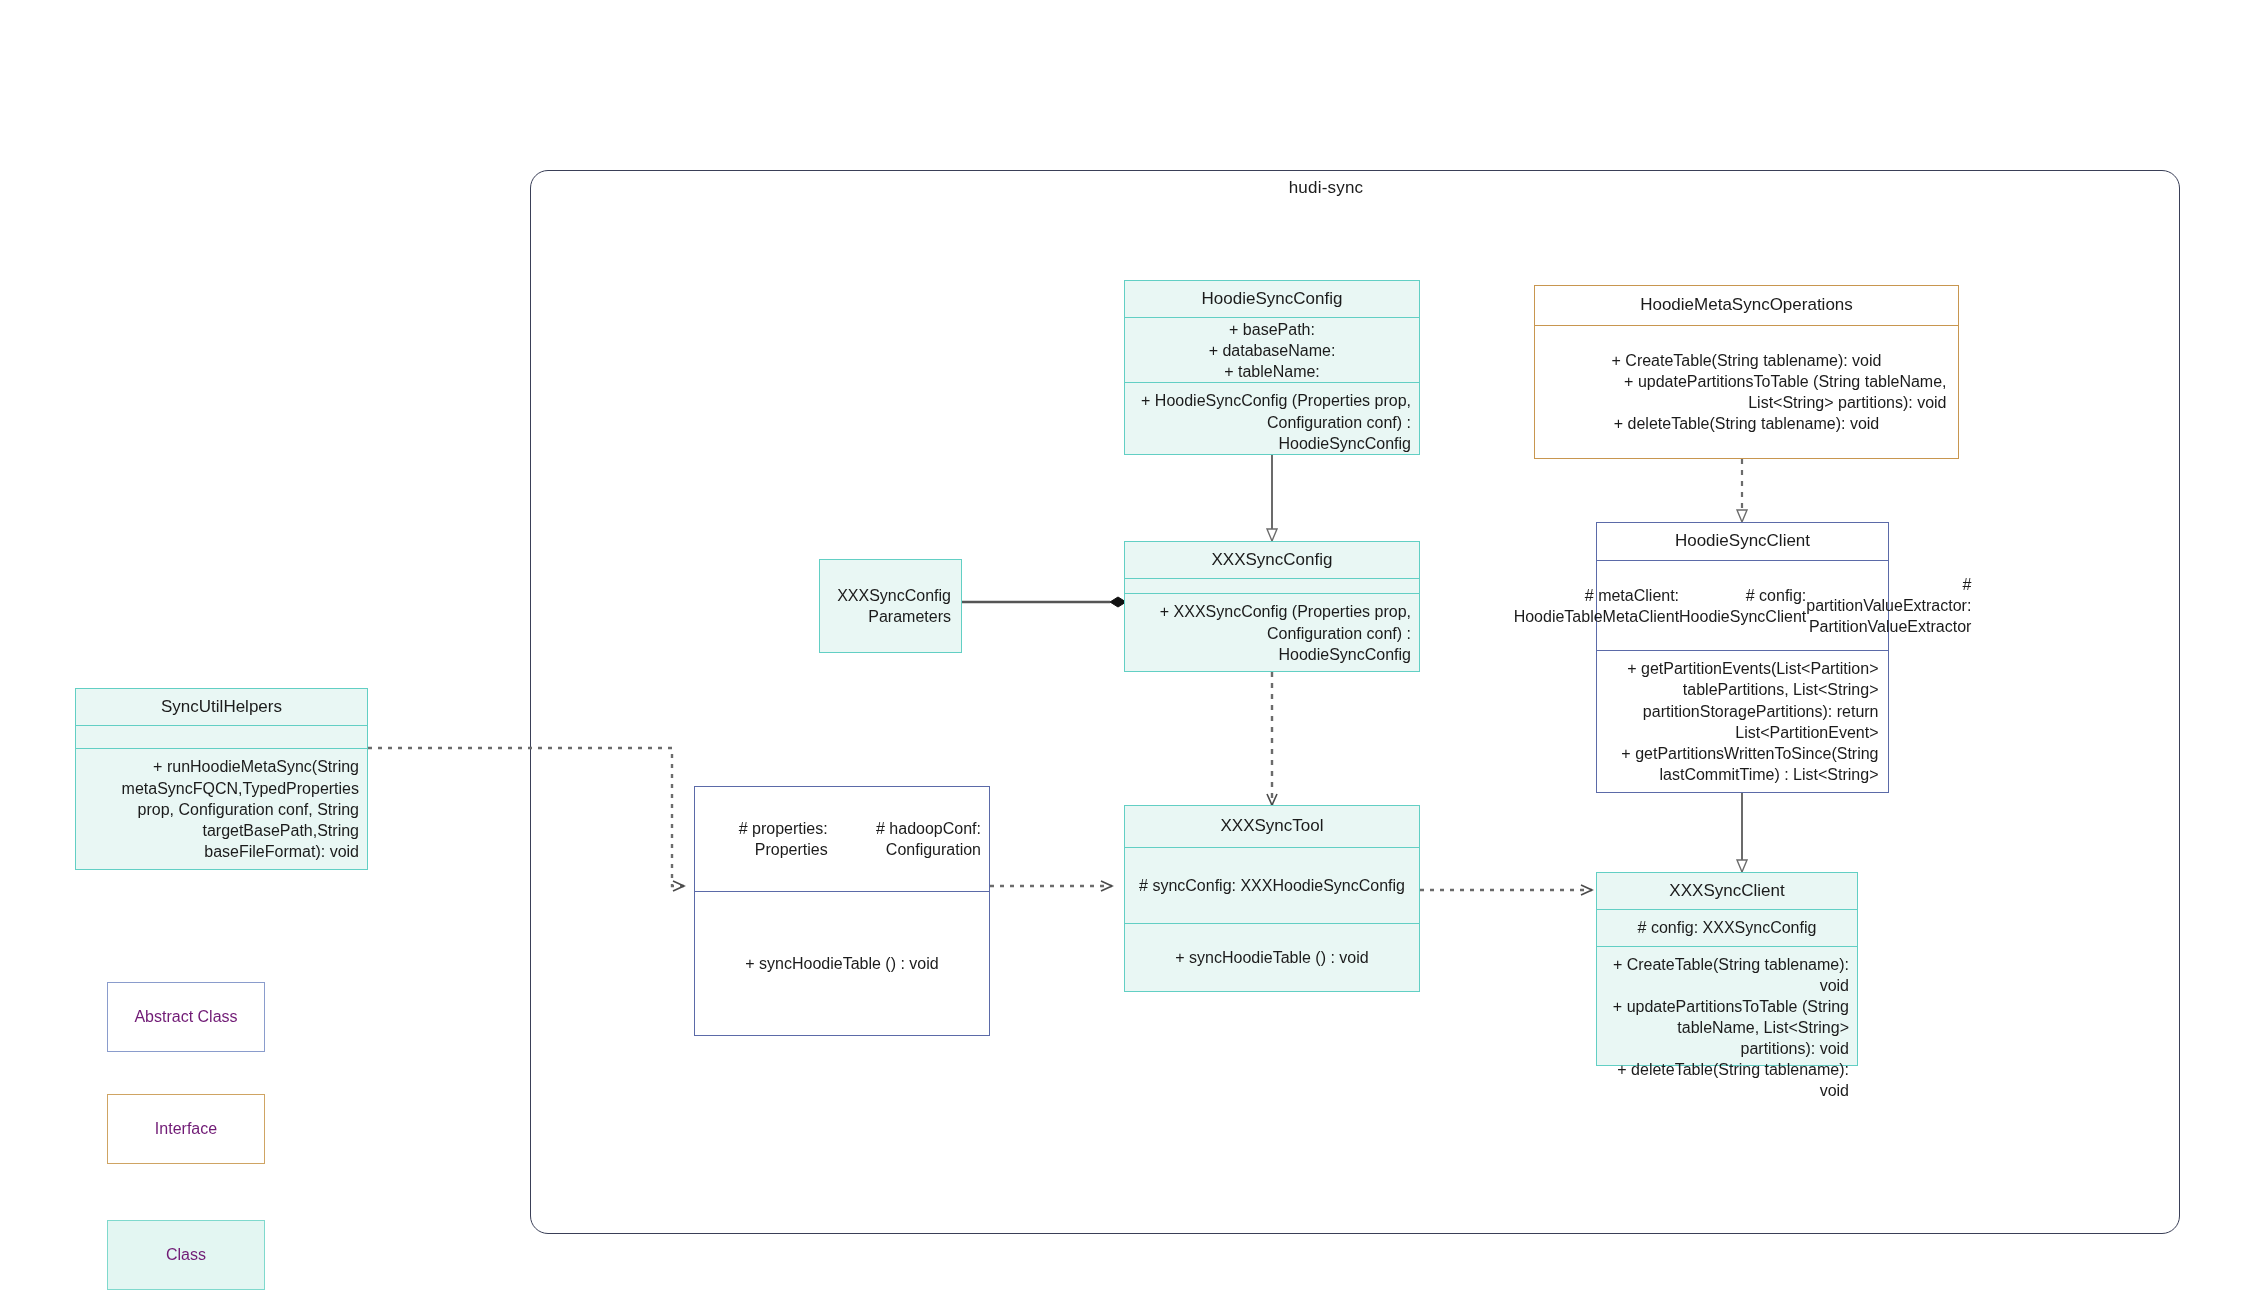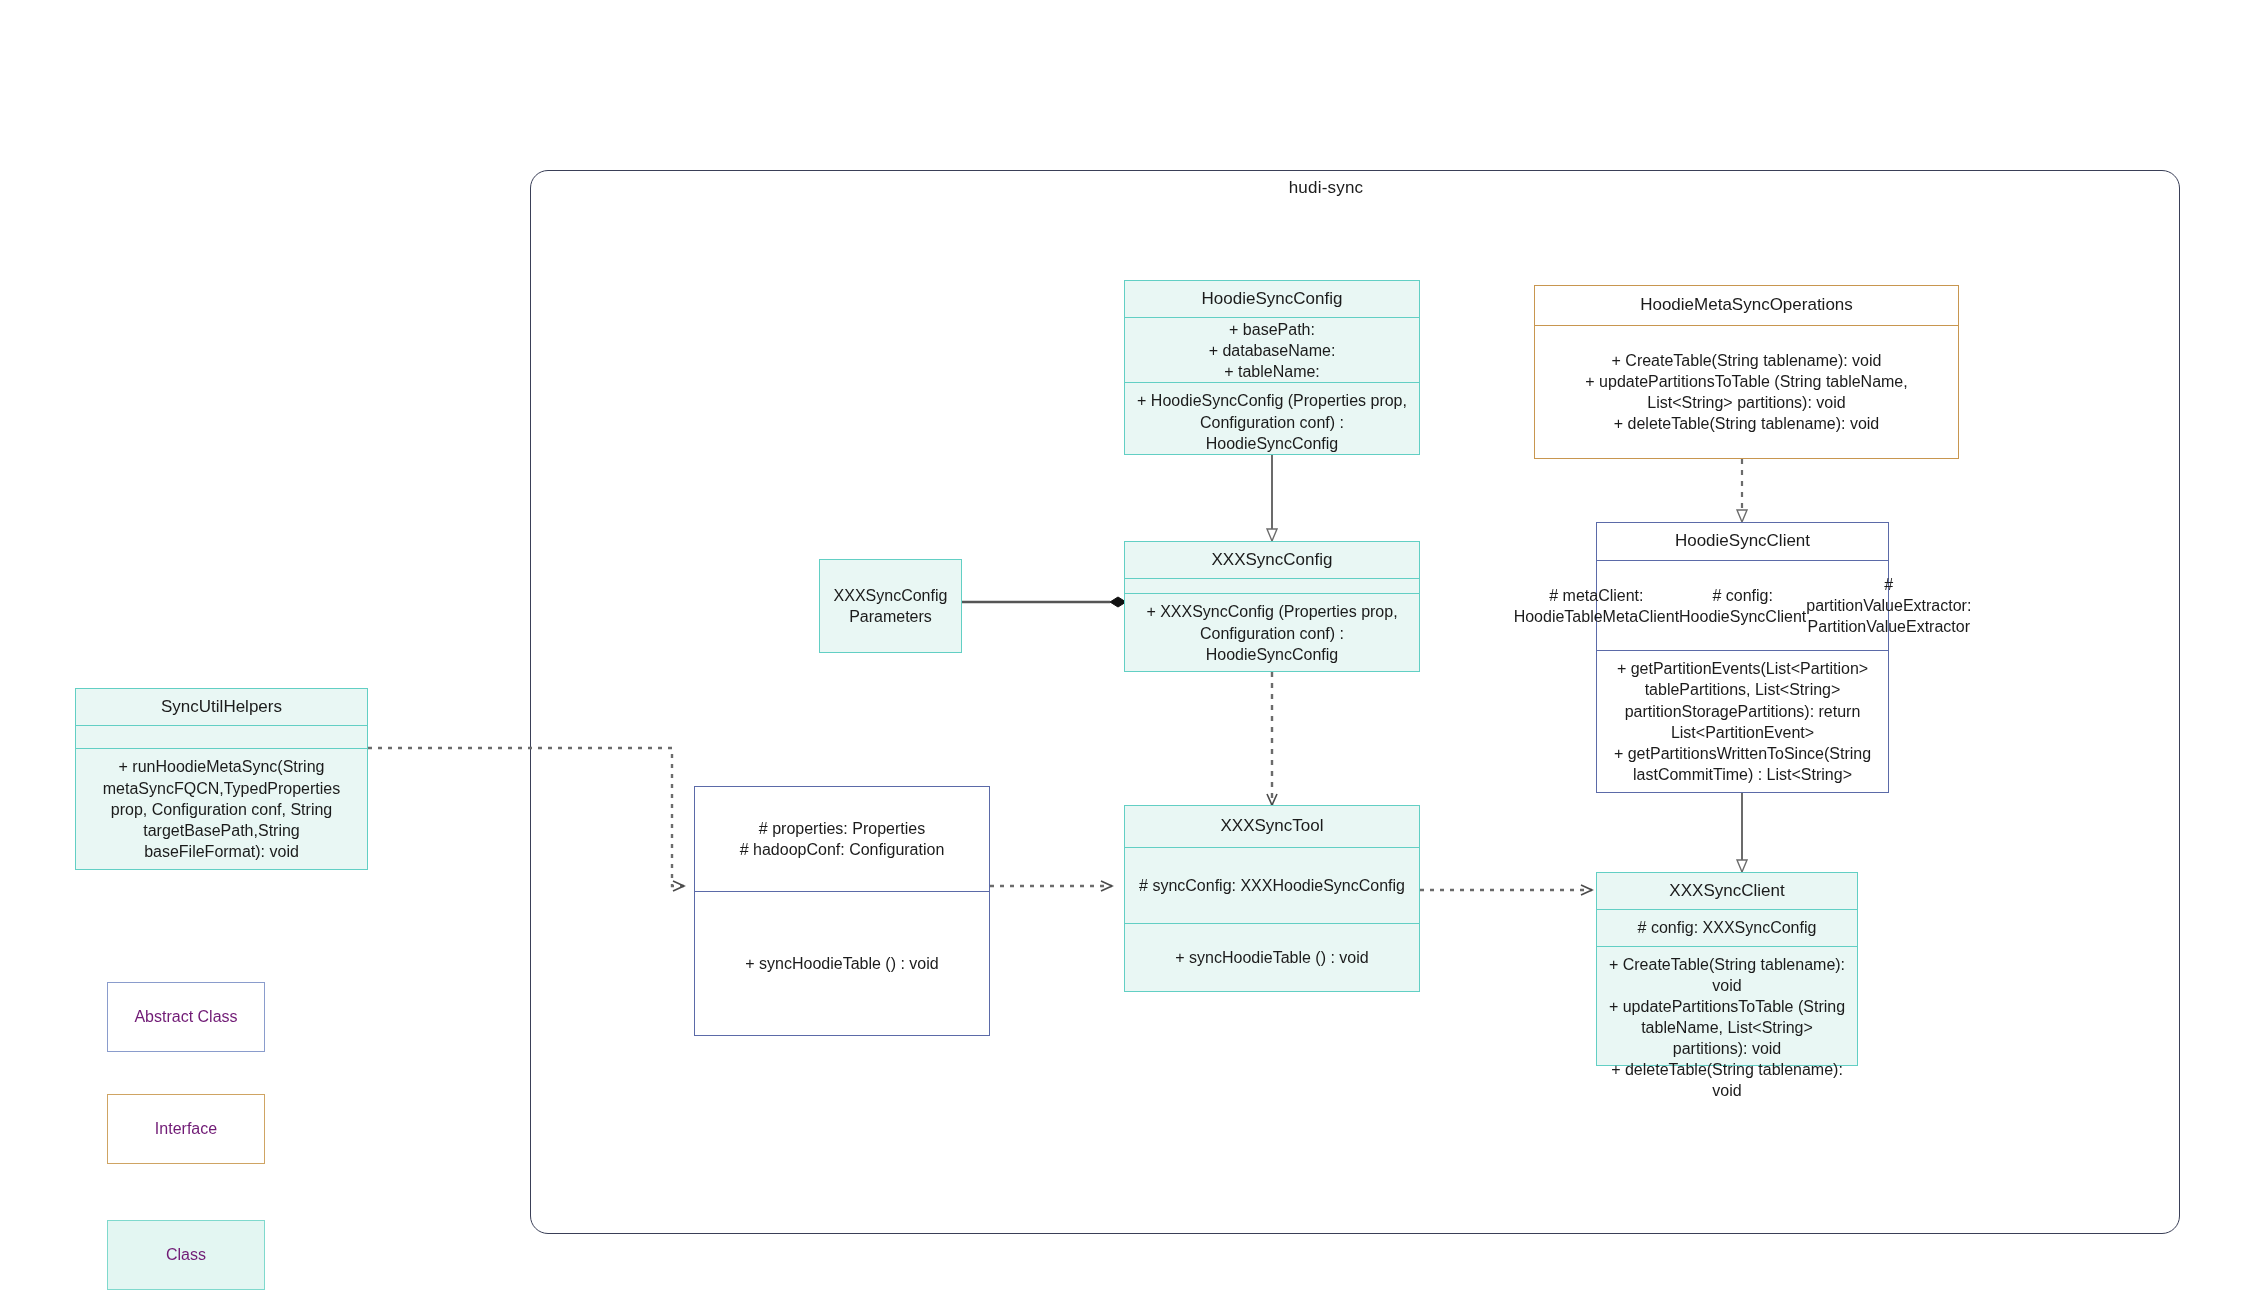--- a/index.html
+++ b/index.html
@@ -47,21 +47,21 @@
     position: absolute;
     box-sizing: border-box;
     background: #e9f7f4;
     border: 1.6px solid #62cfc4;
     display: flex;
     flex-direction: column;
   }
   .uml .sect {
     box-sizing: border-box;
     padding: 7px 8px;
-    text-align: center;
+    text-align: right;
     font-size: 16px;
     line-height: 1.32;
     color: #1b1b1b;
     display: flex;
     align-items: center;
     justify-content: center;
   }
   .uml .sect + .sect {
     border-top: 1.6px solid #62cfc4;
   }
@@ -201,21 +201,21 @@
 
   <div class="uml" style="left:75px; top:688px; width:293px; height:182px;">
     <div class="sect name" style="height:42px;">SyncUtilHelpers</div>
     <div class="sect" style="height:43px;"></div>
     <div class="sect" style="flex:1;">
       <div>+     runHoodieMetaSync(String metaSyncFQCN,TypedProperties prop, Configuration conf, String targetBasePath,String baseFileFormat): void</div>
     </div>
   </div>
 
   <div class="uml abstract" style="left:694px; top:786px; width:296px; height:250px;">
-    <div class="sect" style="height:104px; flex-direction:column; justify-content:center;">
+    <div class="sect" style="height:104px; flex-direction:row; justify-content:center;">
       <div>#   properties: Properties</div>
       <div>#   hadoopConf: Configuration</div>
     </div>
     <div class="sect" style="flex:1;">
       <div>+   syncHoodieTable () : void</div>
     </div>
   </div>
 
   <div class="uml" style="left:1124px; top:805px; width:296px; height:187px;">
     <div class="sect name" style="height:41px;">XXXSyncTool</div>

